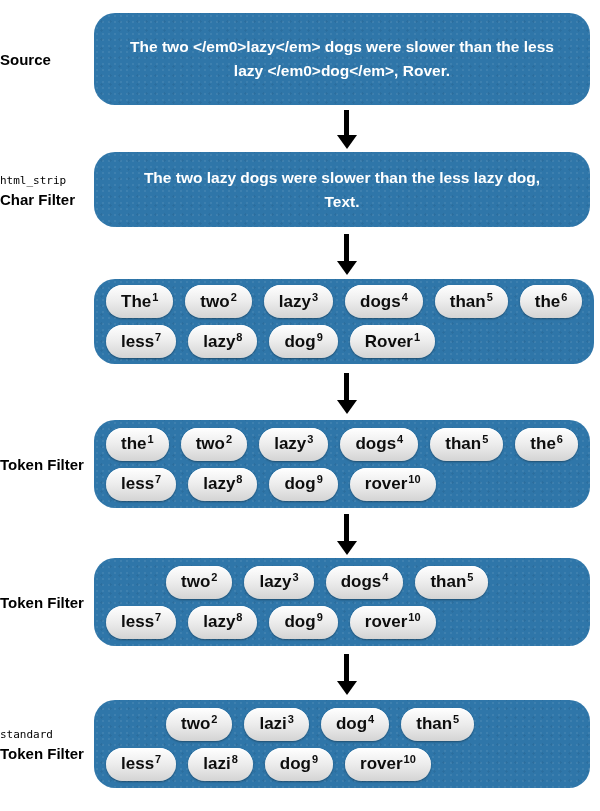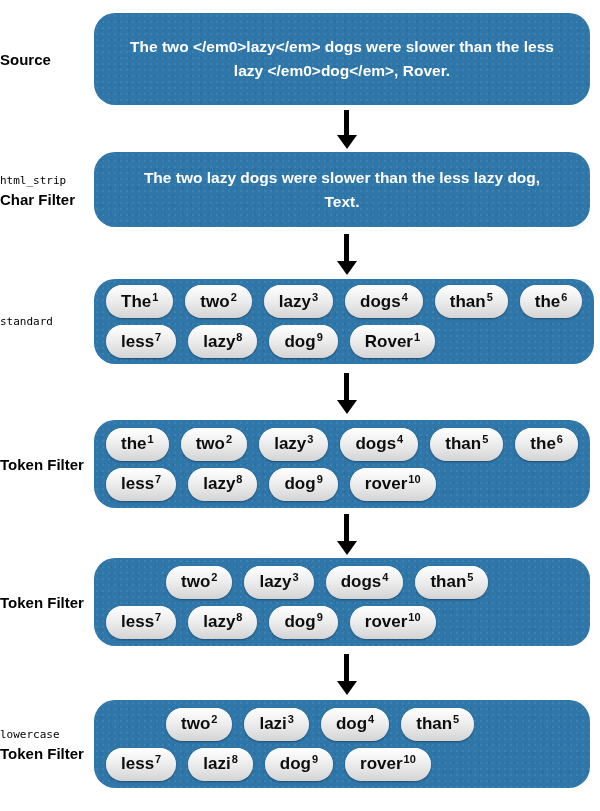--- a/index.html
+++ b/index.html
@@ -106,21 +106,20 @@
     </div>
   </section>
 
   <div class="arrow-row a2">
     <div class="arrow-shaft"></div>
     <div class="arrow-head"></div>
   </div>
 
   <section class="stage">
     <div class="stage-label">
-      <div class="label-mono">standard</div>
     </div>
     <div class="box tok-box box-3">
       <div class="pill-row spread">
           <span class="pill">
             <span>The</span>
             <sup>1</sup>
           </span>
           <span class="pill">
             <span>two</span>
             <sup>2</sup>
@@ -269,21 +268,21 @@
     </div>
   </section>
 
   <div class="arrow-row a5">
     <div class="arrow-shaft"></div>
     <div class="arrow-head"></div>
   </div>
 
   <section class="stage">
     <div class="stage-label">
-      <div class="label-mono">lowercase</div>
+      <div class="label-mono">standard</div>
       <div class="label-bold">Token Filter</div>
     </div>
     <div class="box tok-box box-6">
       <div class="pill-row indent">
           <span class="pill">
             <span>two</span>
             <sup>2</sup>
           </span>
           <span class="pill">
             <span>lazi</span>

